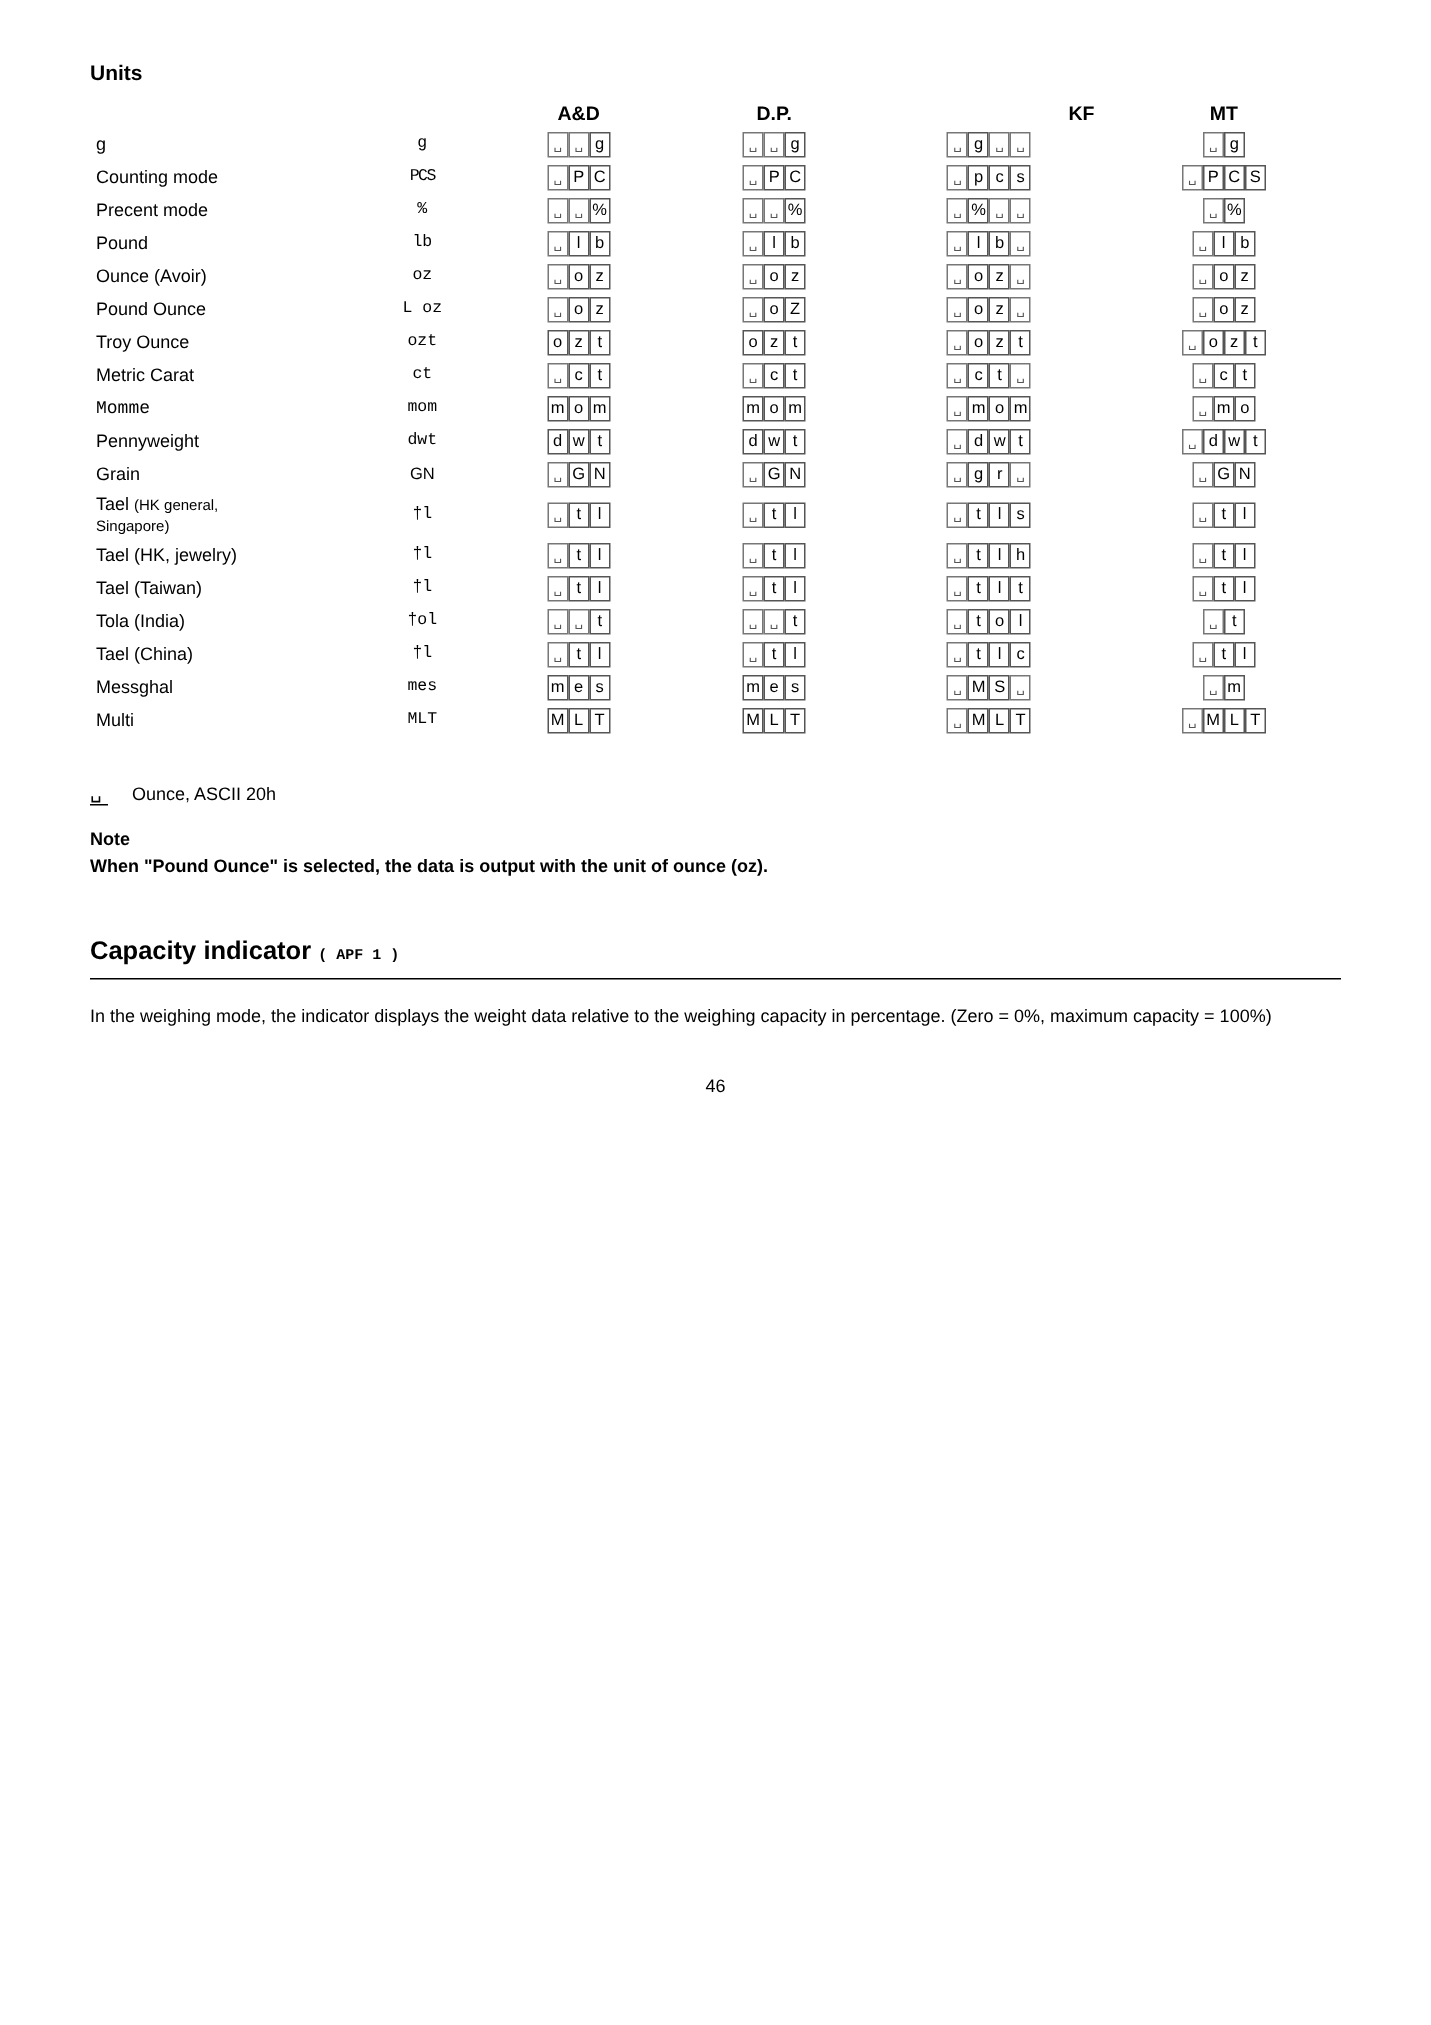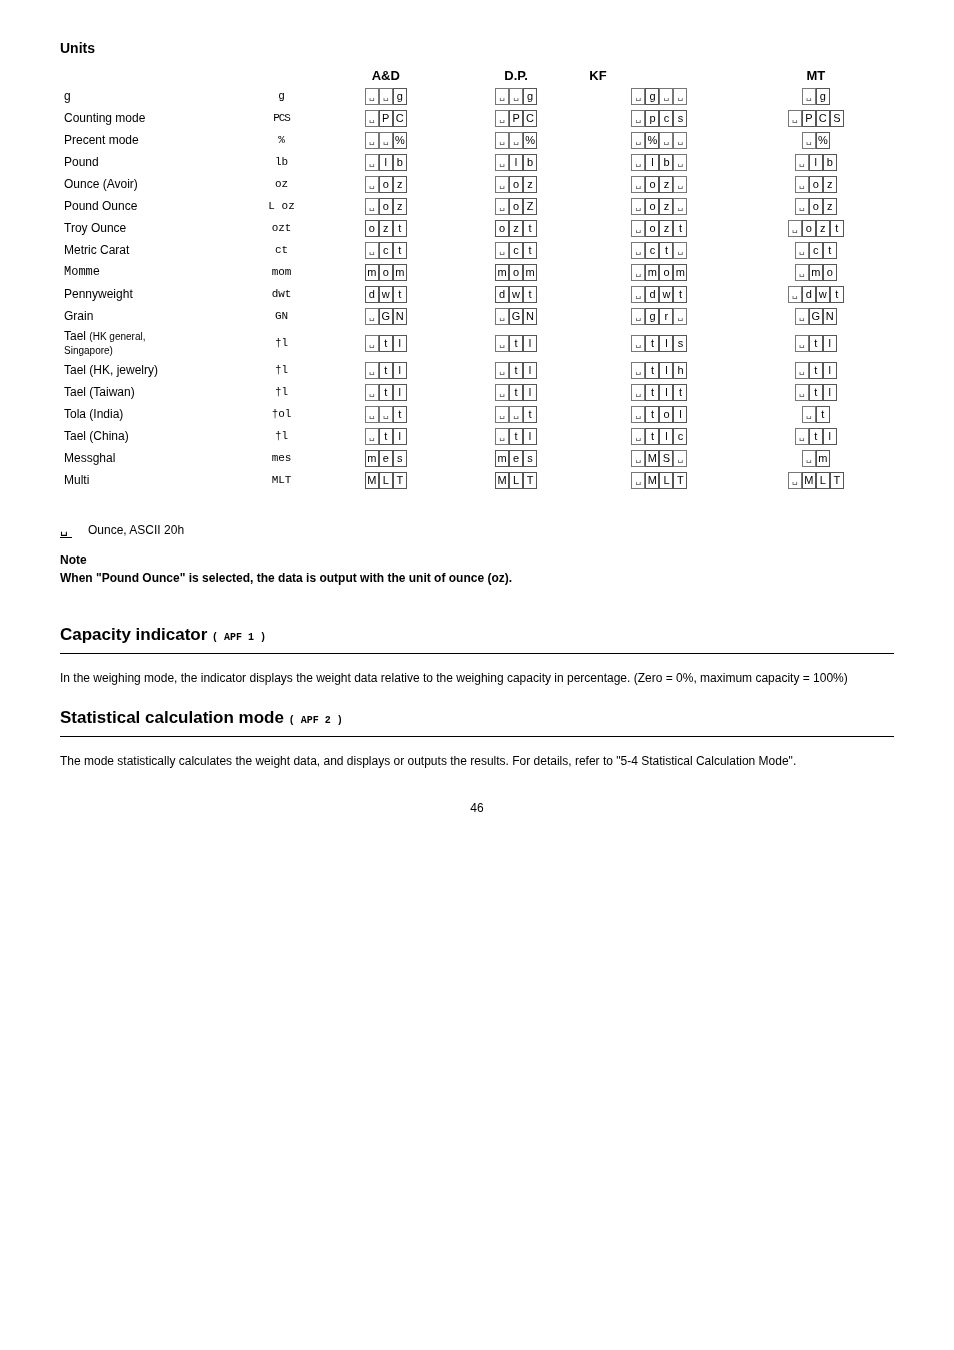--- a/index.html
+++ b/index.html
@@ -152,21 +152,21 @@
 <div class="units-section">
   <div class="units-title">Units</div>
 
   <table class="units-table">
     <thead>
       <tr>
         <th style="text-align:left; width:130px;"></th>
         <th style="width:60px;"></th>
         <th style="width:100px; text-align:center;">A&amp;D</th>
         <th style="width:100px; text-align:center;">D.P.</th>
-        <th style="width:120px; text-align:left;">KF</th>
+        <th style="width:120px; text-align:right;">KF</th>
         <th style="width:120px; text-align:center;">MT</th>
       </tr>
     </thead>
     <tbody id="units-tbody">
     <tr>
           <td style="font-weight: normal; font-size: 12px;">g</td>
           <td style="font-family: &quot;Courier New&quot;, monospace; font-size: 11px; text-align: center;">g</td>
           <td style="text-align: center;"><span class="boxes-group">
               <span class="b" style="border-color:#777; font-size:9px; color:#555;">␣</span>
               <span class="b" style="border-color:#777; font-size:9px; color:#555;">␣</span>
@@ -410,21 +410,21 @@
             </span></td>
           <td style="text-align: center;"><span class="boxes-group">
               <span class="b" style="border-color:#777; font-size:9px; color:#555;">␣</span>
               <span class="b">d</span>
               <span class="b">w</span>
               <span class="b">t</span>
             </span></td>
         </tr>
         <tr>
           <td style="font-weight: normal; font-size: 12px;">Grain</td>
-          <td style="font-family: &quot;Courier New&quot;, monospace; font-size: 11px; text-align: center;"><span style="font-family:Liberation Mono, monospace;font-size:11px;">GN</span></td>
+          <td style="font-family: &quot;Courier New&quot;, monospace; font-size: 11px; text-align: center;"><span style="font-family:Liberation Sans, sans-serif;font-size:11px;">GN</span></td>
           <td style="text-align: center;"><span class="boxes-group">
               <span class="b" style="border-color:#777; font-size:9px; color:#555;">␣</span>
               <span class="b">G</span>
               <span class="b">N</span>
             </span></td>
           <td style="text-align: center;"><span class="boxes-group">
               <span class="b" style="border-color:#777; font-size:9px; color:#555;">␣</span>
               <span class="b">G</span>
               <span class="b">N</span>
             </span></td>
@@ -627,21 +627,16 @@
   <div class="note-text">When "Pound Ounce" is selected, the data is output with the unit of ounce (oz).</div>
 </div>
 
 <div class="chapter-section">
   <div id="subsections-container">
       <div>
         <div class="subsection-heading">Capacity indicator <span class="mono">( APF 1 )</span></div>
         <hr class="section-divider-line">
         <p class="subsection-text">In the weighing mode, the indicator displays the weight data relative to the weighing capacity in percentage. (Zero = 0%, maximum capacity = 100%)</p>
       </div>
-      <div>
-        <div class="subsection-heading">Statistical calculation mode <span class="mono">( APF 2 )</span></div>
-        <hr class="section-divider-line">
-        <p class="subsection-text">The mode statistically calculates the weight data, and displays or outputs the results. For details, refer to "5-4 Statistical Calculation Mode".</p>
-      </div>
     </div>
 </div>
 
 <div class="page-number">46</div>
 
 </body></html>

